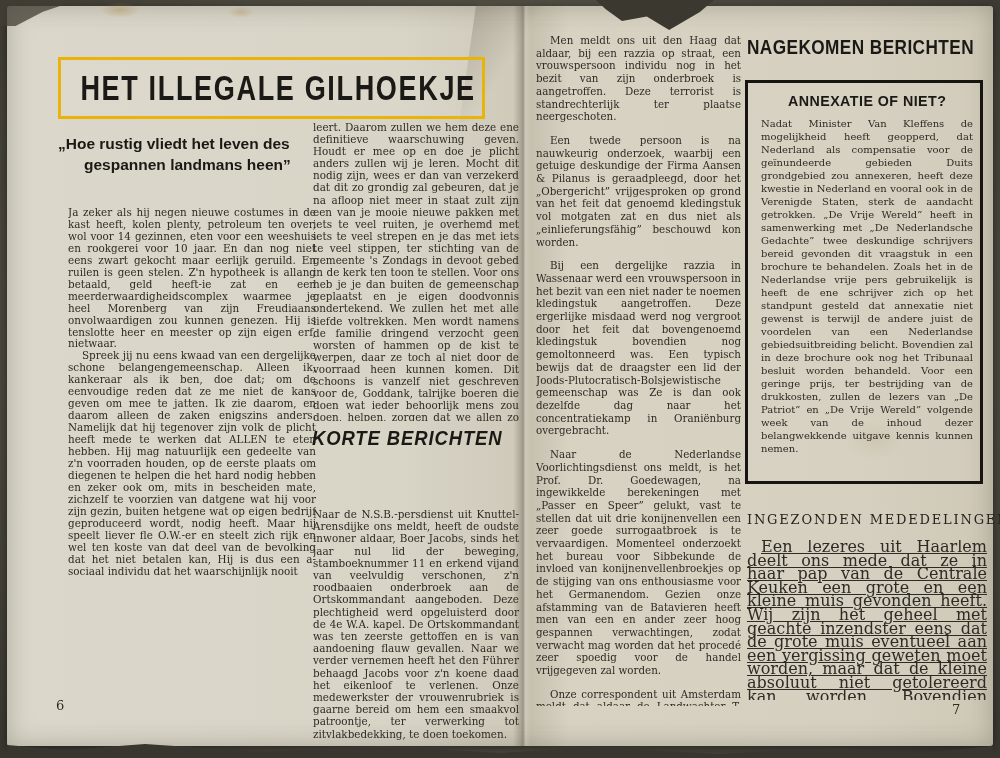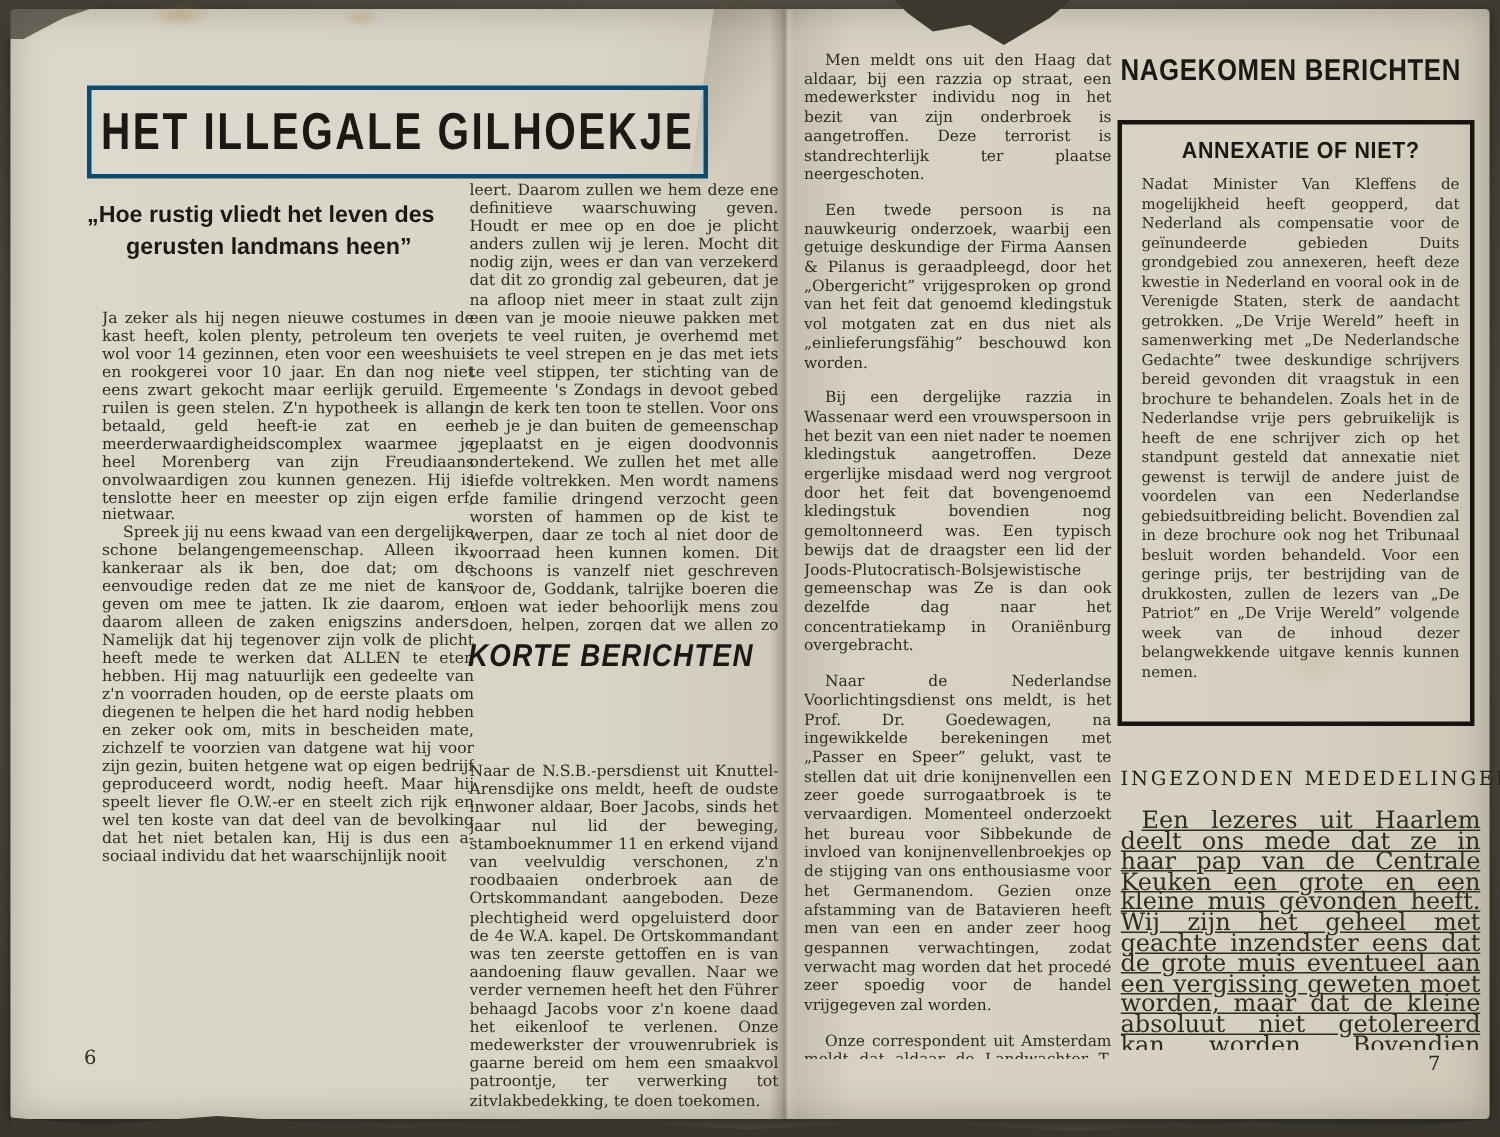--- a/index.html
+++ b/index.html
@@ -22,22 +22,22 @@
   .stain.s1{left:100px;top:2px;width:40px;height:16px;background:radial-gradient(rgba(170,130,60,.35),rgba(0,0,0,0) 70%);}
   .stain.s2{left:228px;top:6px;width:26px;height:12px;background:radial-gradient(rgba(170,130,60,.3),rgba(0,0,0,0) 70%);}
   .stain.s3{left:845px;top:420px;width:60px;height:40px;background:radial-gradient(rgba(140,120,70,.12),rgba(0,0,0,0) 70%);}
 
   .abs{position:absolute;}
   .serifbody{font-family:"DejaVu Serif", serif;text-align:justify;color:#2e2b25;}
   .serifbody p{margin:0;text-indent:14px;}
   .serifbody p.flush{text-indent:0;}
   .headline-sans{font-family:"Liberation Sans", sans-serif;font-weight:bold;color:#1b1915;}
 
-  .masthead-box{left:58px;top:57px;width:408px;height:56px;border:3px solid #0c4a6e;
-    display:flex;align-items:center;justify-content:center;background:rgba(255,255,255,.06);}
+  .masthead-box{left:58px;top:57px;width:408px;height:56px;border:3px solid #eab308;
+    display:flex;align-items:center;justify-content:center;background:rgba(255,255,255,.06);padding-left:13px;}
   .masthead-box span{font-size:33px;letter-spacing:2px;white-space:nowrap;transform:scaleX(.82) scaleY(1.05);}
 
   .lead-head{left:58px;top:134px;width:258px;font-size:15.5px;line-height:1.35;
     text-indent:-26px;padding-left:26px;}
 
   .col{overflow:hidden;}
   .col1{left:68px;top:207px;width:248px;height:492px;font-size:10.4px;line-height:11.95px;}
   .col2a{left:313px;top:121px;width:206px;height:300px;font-size:10.4px;line-height:12.1px;}
   .korte-title{left:312px;top:426px;width:210px;font-style:italic;}
   .korte-title span{font-size:21px;letter-spacing:1px;display:inline-block;transform:scaleX(.88);transform-origin:left;white-space:nowrap;}
@@ -74,21 +74,21 @@
 <div class="crease"></div>
 <div class="fold-line"></div>
 <div class="tear-top"></div>
 <div class="tear-corner"></div>
 <div class="edge-bottom"></div>
 
 <div class="abs masthead-box">
   <span class="headline-sans">HET ILLEGALE GILHOEKJE</span>
 </div>
 
-<div class="abs lead-head headline-sans">„Hoe rustig vliedt het leven des gerusten landmans heen”</div>
+<div class="abs lead-head headline-sans">„Hoe rustig vliedt het leven des gespannen landmans heen”</div>
 
 <div class="abs col col1 serifbody">
   <p class="flush">Ja zeker als hij negen nieuwe costumes in de kast heeft, kolen plenty, petroleum ten over, wol voor 14 gezinnen, eten voor een weeshuis en rookgerei voor 10 jaar. En dan nog niet eens zwart gekocht maar eerlijk geruild. En ruilen is geen stelen. Z'n hypotheek is allang betaald, geld heeft-ie zat en een meerderwaardigheidscomplex waarmee je heel Morenberg van zijn Freudiaans onvolwaardigen zou kunnen genezen. Hij is tenslotte heer en meester op zijn eigen erf, nietwaar.</p>
   <p>Spreek jij nu eens kwaad van een dergelijke schone belangengemeenschap. Alleen ik, kankeraar als ik ben, doe dat; om de eenvoudige reden dat ze me niet de kans geven om mee te jatten. Ik zie daarom, en daarom alleen de zaken enigszins anders. Namelijk dat hij tegenover zijn volk de plicht heeft mede te werken dat ALLEN te eten hebben. Hij mag natuurlijk een gedeelte van z'n voorraden houden, op de eerste plaats om diegenen te helpen die het hard nodig hebben en zeker ook om, mits in bescheiden mate, zichzelf te voorzien van datgene wat hij voor zijn gezin, buiten hetgene wat op eigen bedrijf geproduceerd wordt, nodig heeft. Maar hij speelt liever fle O.W.-er en steelt zich rijk en wel ten koste van dat deel van de bevolking dat het niet betalen kan, Hij is dus een a-sociaal individu dat het waarschijnlijk nooit</p>
 </div>
 
 <div class="abs col col2a serifbody">
   <p class="flush">leert. Daarom zullen we hem deze ene definitieve waarschuwing geven. Houdt er mee op en doe je plicht anders zullen wij je leren. Mocht dit nodig zijn, wees er dan van verzekerd dat dit zo grondig zal gebeuren, dat je na afloop niet meer in staat zult zijn een van je mooie nieuwe pakken met iets te veel ruiten, je overhemd met iets te veel strepen en je das met iets te veel stippen, ter stichting van de gemeente 's Zondags in devoot gebed in de kerk ten toon te stellen. Voor ons heb je je dan buiten de gemeenschap geplaatst en je eigen doodvonnis ondertekend. We zullen het met alle liefde voltrekken. Men wordt namens de familie dringend verzocht geen worsten of hammen op de kist te werpen, daar ze toch al niet door de voorraad heen kunnen komen. Dit schoons is vanzelf niet geschreven voor de, Goddank, talrijke boeren die doen wat ieder behoorlijk mens zou doen, helpen, zorgen dat we allen zo goed mogelijk door deze zeer moeilijke tijden heen komen.</p>
 </div>
 
@@ -96,21 +96,21 @@
   <span>KORTE BERICHTEN</span>
 </div>
 
 <div class="abs col col2b serifbody">
   <p class="flush">Naar de N.S.B.-persdienst uit Knuttel-Arensdijke ons meldt, heeft de oudste inwoner aldaar, Boer Jacobs, sinds het jaar nul lid der beweging, stamboeknummer 11 en erkend vijand van veelvuldig verschonen, z'n roodbaaien onderbroek aan de Ortskommandant aangeboden. Deze plechtigheid werd opgeluisterd door de 4e W.A. kapel. De Ortskommandant was ten zeerste gettoffen en is van aandoening flauw gevallen. Naar we verder vernemen heeft het den Führer behaagd Jacobs voor z'n koene daad het eikenloof te verlenen. Onze medewerkster der vrouwenrubriek is gaarne bereid om hem een smaakvol patroontje, ter verwerking tot zitvlakbedekking, te doen toekomen.</p>
 </div>
 
 <div class="abs pagenum pn6">6</div>
 
 <div class="abs col col3 serifbody">
-  <p>Men meldt ons uit den Haag dat aldaar, bij een razzia op straat, een medewerkster individu nog in het bezit van zijn onderbroek is aangetroffen. Deze terrorist is standrechterlijk ter plaatse neergeschoten.</p>
+  <p>Men meldt ons uit den Haag dat aldaar, bij een razzia op straat, een vrouwspersoon individu nog in het bezit van zijn onderbroek is aangetroffen. Deze terrorist is standrechterlijk ter plaatse neergeschoten.</p>
   <p>Een twede persoon is na nauwkeurig onderzoek, waarbij een getuige deskundige der Firma Aansen &amp; Pilanus is geraadpleegd, door het „Obergericht” vrijgesproken op grond van het feit dat genoemd kledingstuk vol motgaten zat en dus niet als „einlieferungsfähig” beschouwd kon worden.</p>
   <p class="gap">Bij een dergelijke razzia in Wassenaar werd een vrouwspersoon in het bezit van een niet nader te noemen kledingstuk aangetroffen. Deze ergerlijke misdaad werd nog vergroot door het feit dat bovengenoemd kledingstuk bovendien nog gemoltonneerd was. Een typisch bewijs dat de draagster een lid der Joods-Plutocratisch-Bolsjewistische gemeenschap was Ze is dan ook dezelfde dag naar het concentratiekamp in Oraniënburg overgebracht.</p>
   <p class="gap">Naar de Nederlandse Voorlichtingsdienst ons meldt, is het Prof. Dr. Goedewagen, na ingewikkelde berekeningen met „Passer en Speer” gelukt, vast te stellen dat uit drie konijnenvellen een zeer goede surrogaatbroek is te vervaardigen. Momenteel onderzoekt het bureau voor Sibbekunde de invloed van konijnenvellenbroekjes op de stijging van ons enthousiasme voor het Germanendom. Gezien onze afstamming van de Batavieren heeft men van een en ander zeer hoog gespannen verwachtingen, zodat verwacht mag worden dat het procedé zeer spoedig voor de handel vrijgegeven zal worden.</p>
   <p class="gap">Onze correspondent uit Amsterdam meldt dat aldaar de Landwachter T. Loopweg tot Scharführer bevorderd is, nadat uit een diepgaand onderzoek gebleken is dat er bij een door hem geleide huiszoeking, deze keer niets gestolen is.</p>
 </div>
 
 <div class="abs nagekomen-title headline-sans">
   <span>NAGEKOMEN BERICHTEN</span>
 </div>
 

